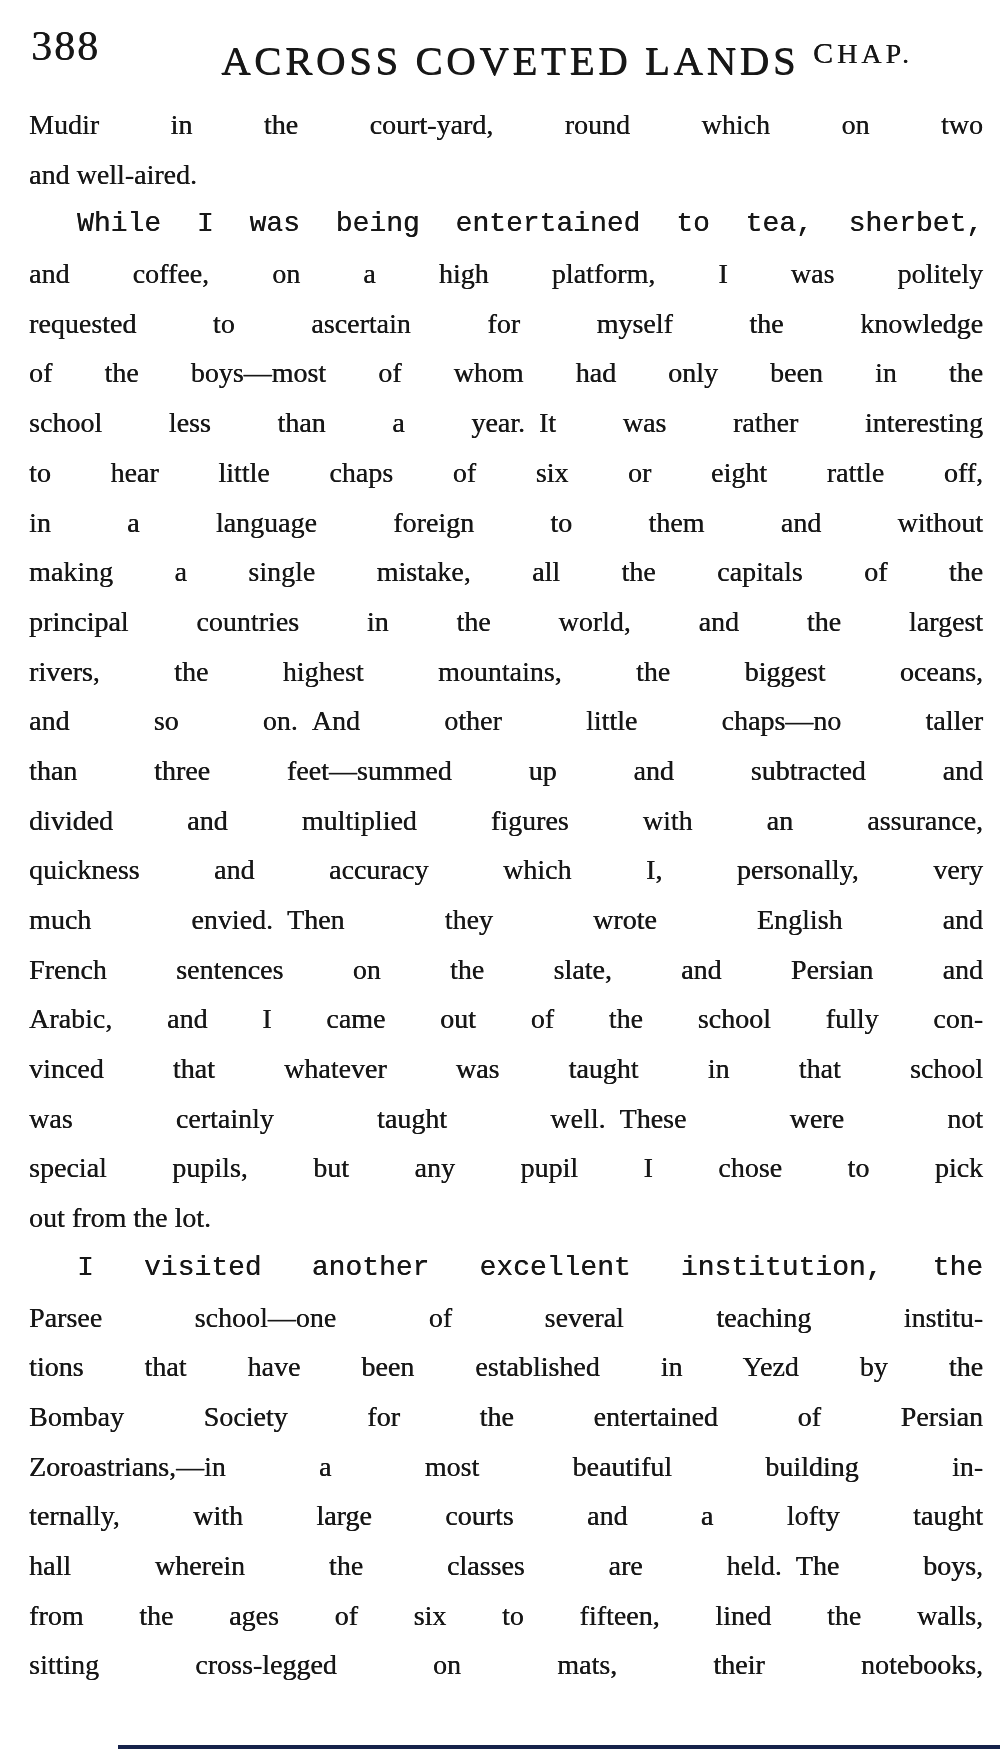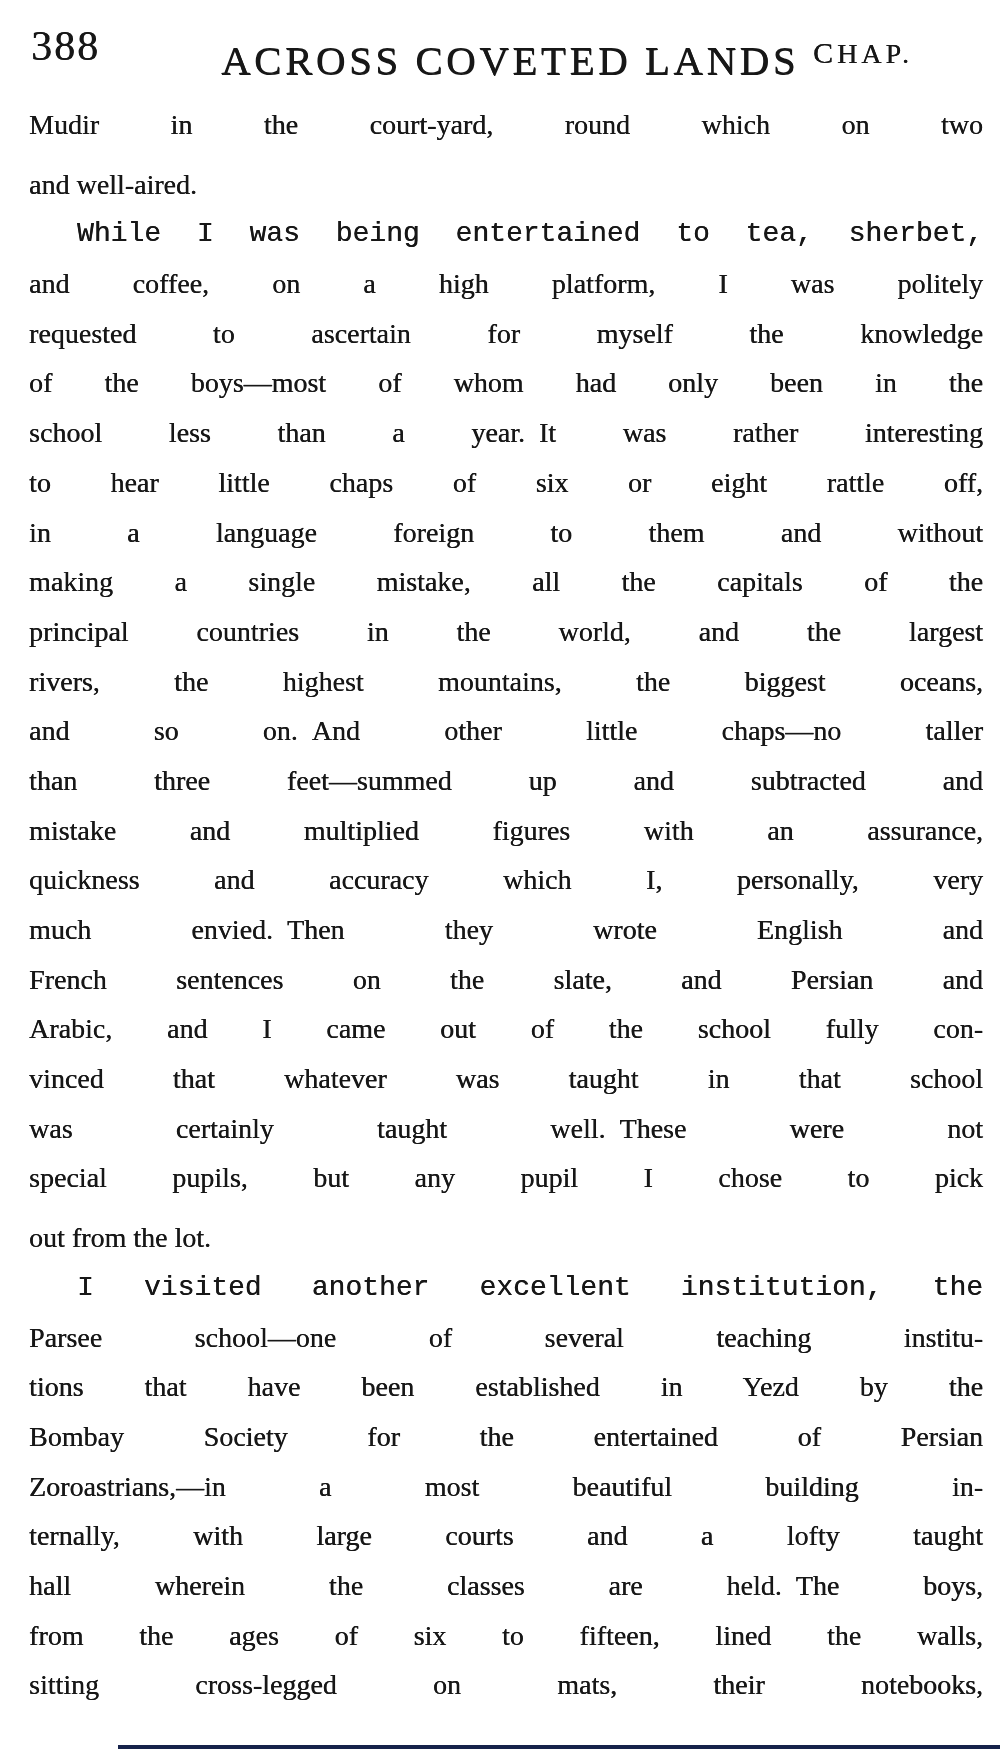--- a/index.html
+++ b/index.html
@@ -66,21 +66,21 @@
     font-size: 28px;
     line-height: 49.7px;
     height: 49.7px;
     white-space: normal;
     text-align: justify;
     text-align-last: justify;
     text-justify: inter-word;
     text-shadow: 0.35px 0.35px 0 currentColor;
     overflow: visible;
   }
-  .line.noj { text-align-last: left; margin-top: 10px; }
+  .line.noj { text-align-last: left; }
   .line.indent { text-indent: 48px; font-family: Liberation Mono, monospace; }
   
   .edgebar {
     position: absolute;
     left: 118px;
     right: 0;
     bottom: 0;
     height: 4px;
     background: var(--edge);
   }
@@ -102,21 +102,21 @@
       <div class="line">requested to ascertain for myself the knowledge</div>
       <div class="line">of the boys—most of whom had only been in the</div>
       <div class="line">school less than a year. It was rather interesting</div>
       <div class="line">to hear little chaps of six or eight rattle off,</div>
       <div class="line">in a language foreign to them and without</div>
       <div class="line">making a single mistake, all the capitals of the</div>
       <div class="line">principal countries in the world, and the largest</div>
       <div class="line">rivers, the highest mountains, the biggest oceans,</div>
       <div class="line">and so on. And other little chaps—no taller</div>
       <div class="line">than three feet—summed up and subtracted and</div>
-      <div class="line">mistake and multiplied figures with an assurance,</div>
+      <div class="line">divided and multiplied figures with an assurance,</div>
       <div class="line">quickness and accuracy which I, personally, very</div>
       <div class="line">much envied. Then they wrote English and</div>
       <div class="line">French sentences on the slate, and Persian and</div>
       <div class="line">Arabic, and I came out of the school fully con-</div>
       <div class="line">vinced that whatever was taught in that school</div>
       <div class="line">was certainly taught well. These were not</div>
       <div class="line">special pupils, but any pupil I chose to pick</div>
       <div class="line noj">out from the lot.</div>
       <div class="line indent">I visited another excellent institution, the</div>
       <div class="line">Parsee school—one of several teaching institu-</div>

